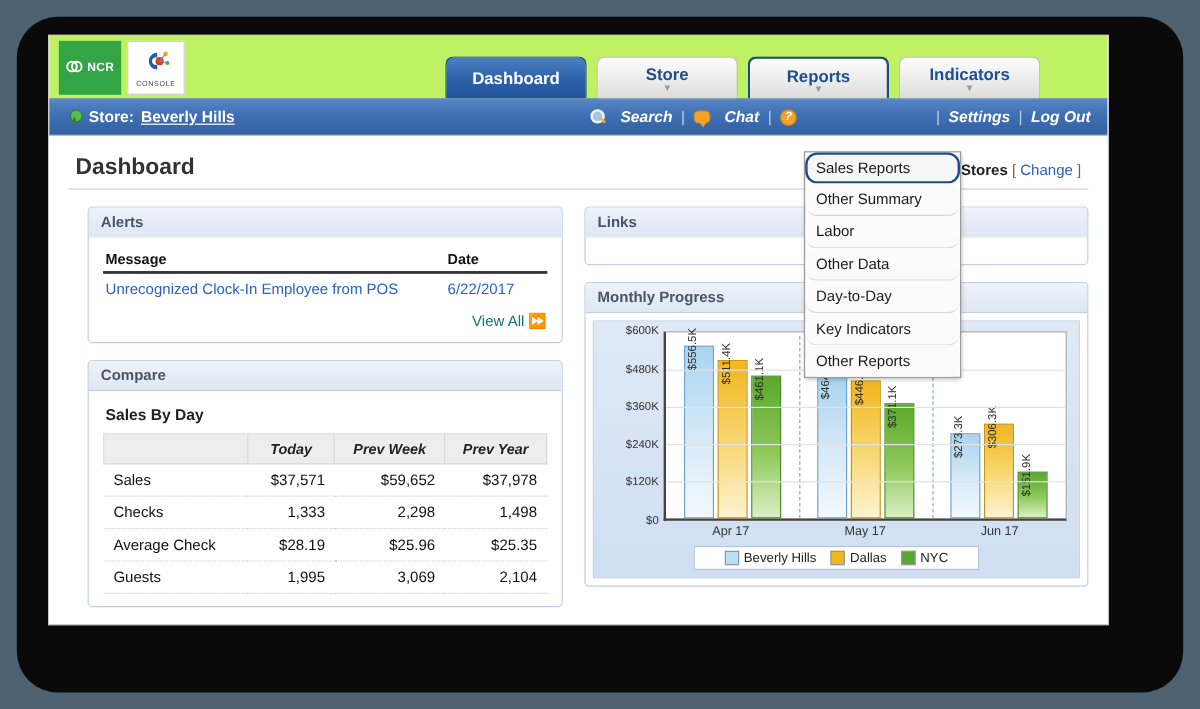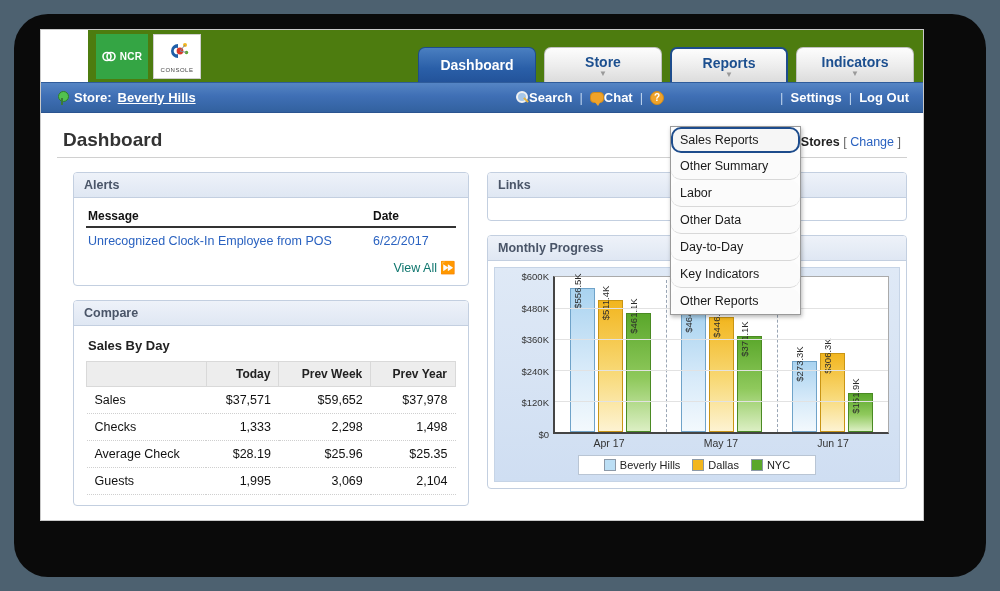--- a/index.html
+++ b/index.html
@@ -19,21 +19,21 @@
   }
   .browser {
     position: absolute; left: 40px; top: 29px;
     width: 884px; height: 492px;
     background: #ffffff;
     border: 1px solid #c9c9c9;
     overflow: hidden;
   }
 
   
-  .logobar { position: relative; height: 52px; background: #4d7c0f; margin-left: 47px; }
+  .logobar { position: relative; height: 52px; background: #bef264; }
   .ncr-logo {
     position: absolute; left: 8px; top: 4px; width: 52px; height: 45px;
     background: #34a544; display: flex; align-items: center; justify-content: center;
   }
   .ncr-logo .ncr-txt { color: #fff; font-size: 10px; font-weight: bold; letter-spacing: .3px; }
   .ncr-rings { display:inline-block; vertical-align: middle; margin-right: 2px; }
   .console-logo {
     position: absolute; left: 65px; top: 4px; width: 48px; height: 45px;
     background: #fff; border: 1px solid #cfcfcf;
     display: flex; flex-direction: column; align-items: center; justify-content: center;
@@ -81,21 +81,21 @@
     border-top: 1px solid #2f5c9b; border-bottom: 1px solid #2b5490;
     display: flex; align-items: center; color: #fff; font-size: 13px; font-weight: bold;
   }
   .storebar .left { padding-left: 16px; display: flex; align-items: center; gap: 6px; }
   .storebar .store-link { color:#fff; text-decoration: underline; }
   .storebar .right {
     margin-left: auto; padding-right: 14px; display: flex; align-items: center; gap: 7px;
     font-size: 13px;
   }
   .storebar .right .sep { color: #bcd2ec; font-weight: normal; }
-  .tb-item { display: flex; align-items: center; gap: 0; cursor: pointer; }
+  .tb-item { display: flex; align-items: center; gap: 12px; cursor: pointer; font-style: italic; }
   .pin {
     width: 11px; height: 14px; position: relative; display:inline-block;
   }
   .pin::before {
     content:''; position:absolute; left:1px; top:0; width:9px; height:9px; border-radius:50%;
     background:#52c14f; border:1px solid #2e7d2b;
   }
   .pin::after {
     content:''; position:absolute; left:4px; top:7px; width:2px; height:7px; background:#3b7a38;
   }
@@ -158,21 +158,21 @@
   table.alerts th.date { text-align: left; width: 85px; }
   table.alerts td { font-size: 12.5px; padding: 6px 2px; color: #2a62c0; }
   table.alerts td.dt { color: #2a62c0; }
   .viewall { text-align: right; font-size: 12.5px; color: #0f766e; padding-top: 6px; cursor:pointer; }
 
   
   .subhead { font-size: 13px; font-weight: bold; color: #222; margin: 4px 0 8px 2px; }
   table.cmp { width: 100%; border-collapse: collapse; }
   table.cmp th {
     background: #ededed; border: 1px solid #d9d9d9; font-size: 12px; font-weight: bold;
-    color: #222; padding: 5px 8px; text-align: right;
+    color: #222; padding: 5px 8px; text-align: center; font-style: italic;
   }
   table.cmp th.blank { background: #ededed; }
   table.cmp td {
     font-size: 12.5px; padding: 6px 8px; color: #111;
     border-bottom: 1px dotted #cfcfcf; text-align: right;
   }
   table.cmp td.lbl { text-align: left; }
 
   .links-body { height: 22px; }
 

